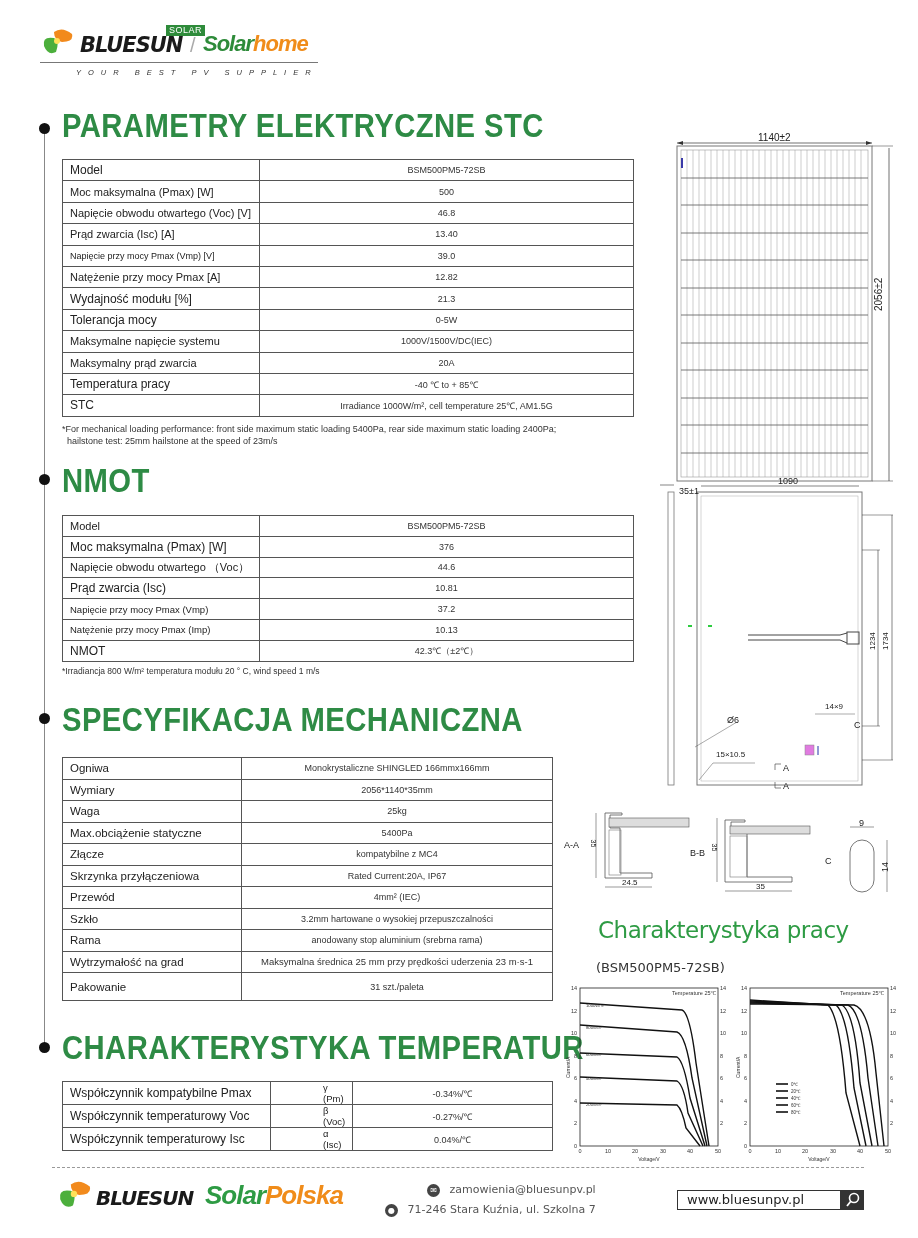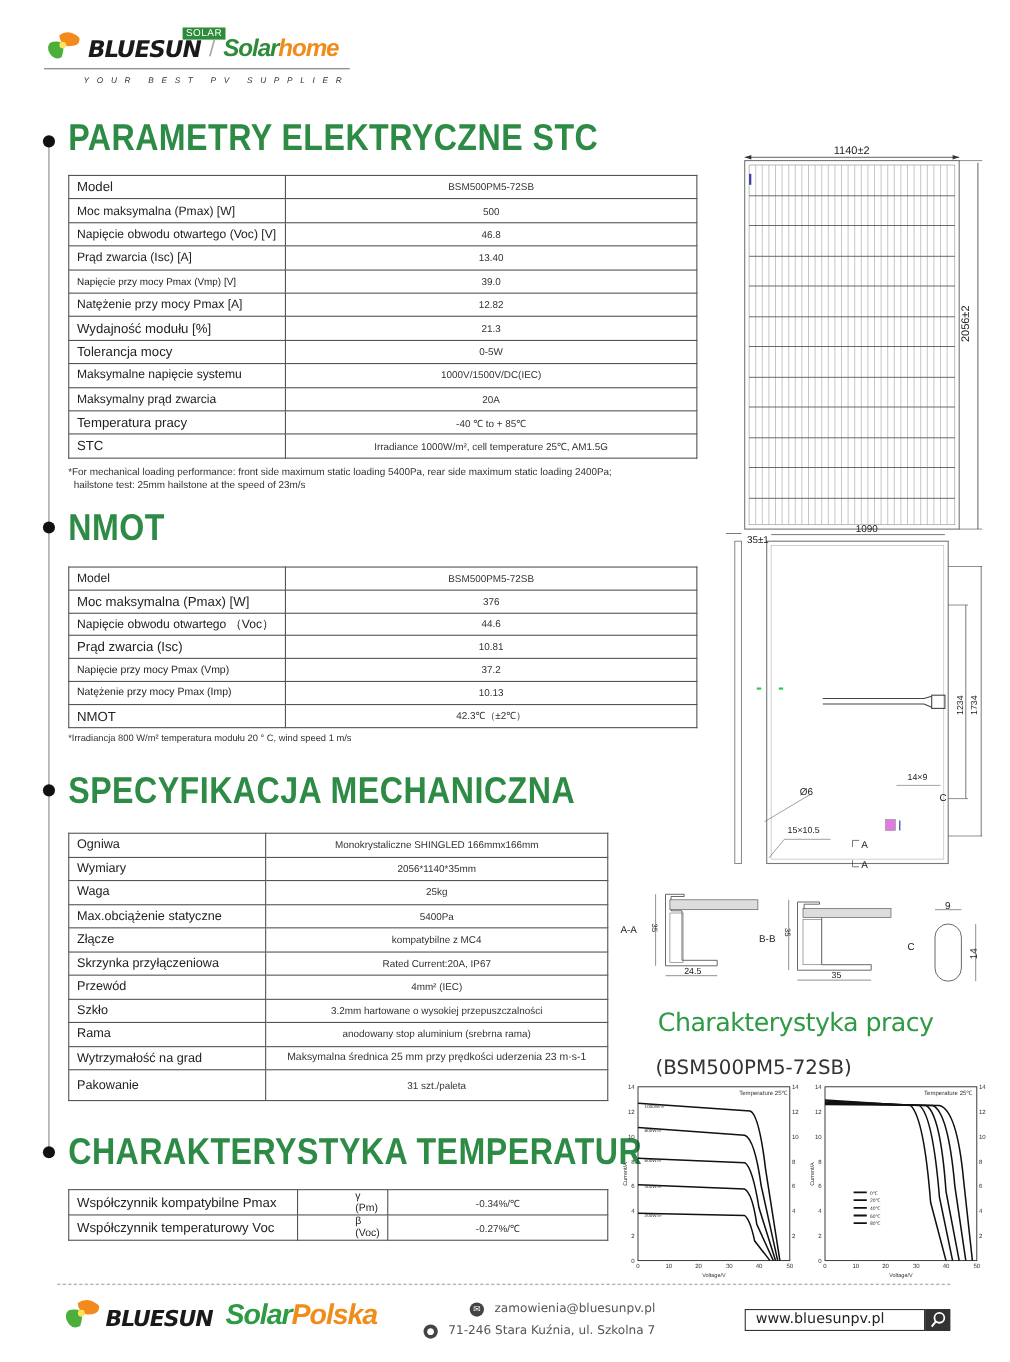--- a/index.html
+++ b/index.html
@@ -33,21 +33,21 @@
   .t3 td { height: 21.5px; font-size: 11.5px; }
   .t3 td.v { font-size: 11.5px; color: #222; }
   .t3 td.v.sm { font-size: 9.5px; }
   .t4 td { height: 21.5px; font-size: 12px; }
   .t4 td.sym { font-size: 9.5px; padding-left: 52px; }
   .note { font-size: 9px; color: #333; line-height: 12px; }
 
   
   .draw-text { font-size: 9px; color: #222; font-family: "Liberation Sans", sans-serif; }
   .green-title { color: #2e9b44; font-size: 23px; font-family: "DejaVu Sans", sans-serif; letter-spacing: -0.5px; }
-  .model-sub { font-size: 18px; color: #333; font-family: "DejaVu Sans", sans-serif; }
+  .model-sub { font-size: 13px; color: #333; font-family: "DejaVu Sans", sans-serif; }
 
   
   .dash-line { left: 52px; top: 1167px; width: 812px; border-top: 1px dashed #999; }
   .f-brand { left: 96px; top: 1186px; font-family: "DejaVu Sans", sans-serif; font-weight: 900; font-style: italic; font-size: 20px; color: #1a1a1a; letter-spacing: -1px; }
   .f-solar { left: 205px; top: 1180px; font-weight: bold; font-style: italic; font-size: 26px; letter-spacing: -1px; }
   .f-solar .g { color: #2e9b44; } .f-solar .o { color: #f08c1a; }
   .contact { font-size: 11px; color: #555; font-family: "DejaVu Sans", sans-serif; }
   .c-icon { width: 13px; height: 13px; border-radius: 50%; background: #444; display: inline-block; color: #fff; font-size: 8px; text-align: center; line-height: 13px; }
   .url-box { left: 677px; top: 1190px; width: 164px; height: 20px; border: 1px solid #333; font-family: "DejaVu Sans", sans-serif; font-size: 13px; padding-left: 9px; line-height: 18px; color: #222; }
   .url-btn { left: 841px; top: 1190px; width: 23px; height: 20px; background: #333; }
@@ -240,20 +240,25 @@
   <tbody>
       <tr>
         <td>Współczynnik kompatybilne Pmax</td>
         <td class="sym">γ (Pm)</td>
         <td class="v">-0.34%/℃</td>
       </tr>
   <tr>
         <td>Współczynnik temperaturowy Voc</td>
         <td class="sym">β (Voc)</td>
         <td class="v">-0.27%/℃</td>
+      </tr>
+  <tr>
+        <td>Współczynnik temperaturowy Isc</td>
+        <td class="sym">α (Isc)</td>
+        <td class="v">0.04%/℃</td>
       </tr>
 </tbody>
   </table>
 
 <div class="abs" style="left:665px;top:115px;width:240px;height:355px;margin-top:16px;">
   <svg width="240" height="355">
     <line x1="12" y1="12" x2="207" y2="12" stroke="#333" stroke-width="0.7"></line>
     <polygon points="12,12 18,10 18,14" fill="#333"></polygon>
       <polygon points="207,12 201,10 201,14" fill="#333"></polygon>
     <rect x="12" y="15" width="195" height="335" fill="none" stroke="#777" stroke-width="1"></rect>

